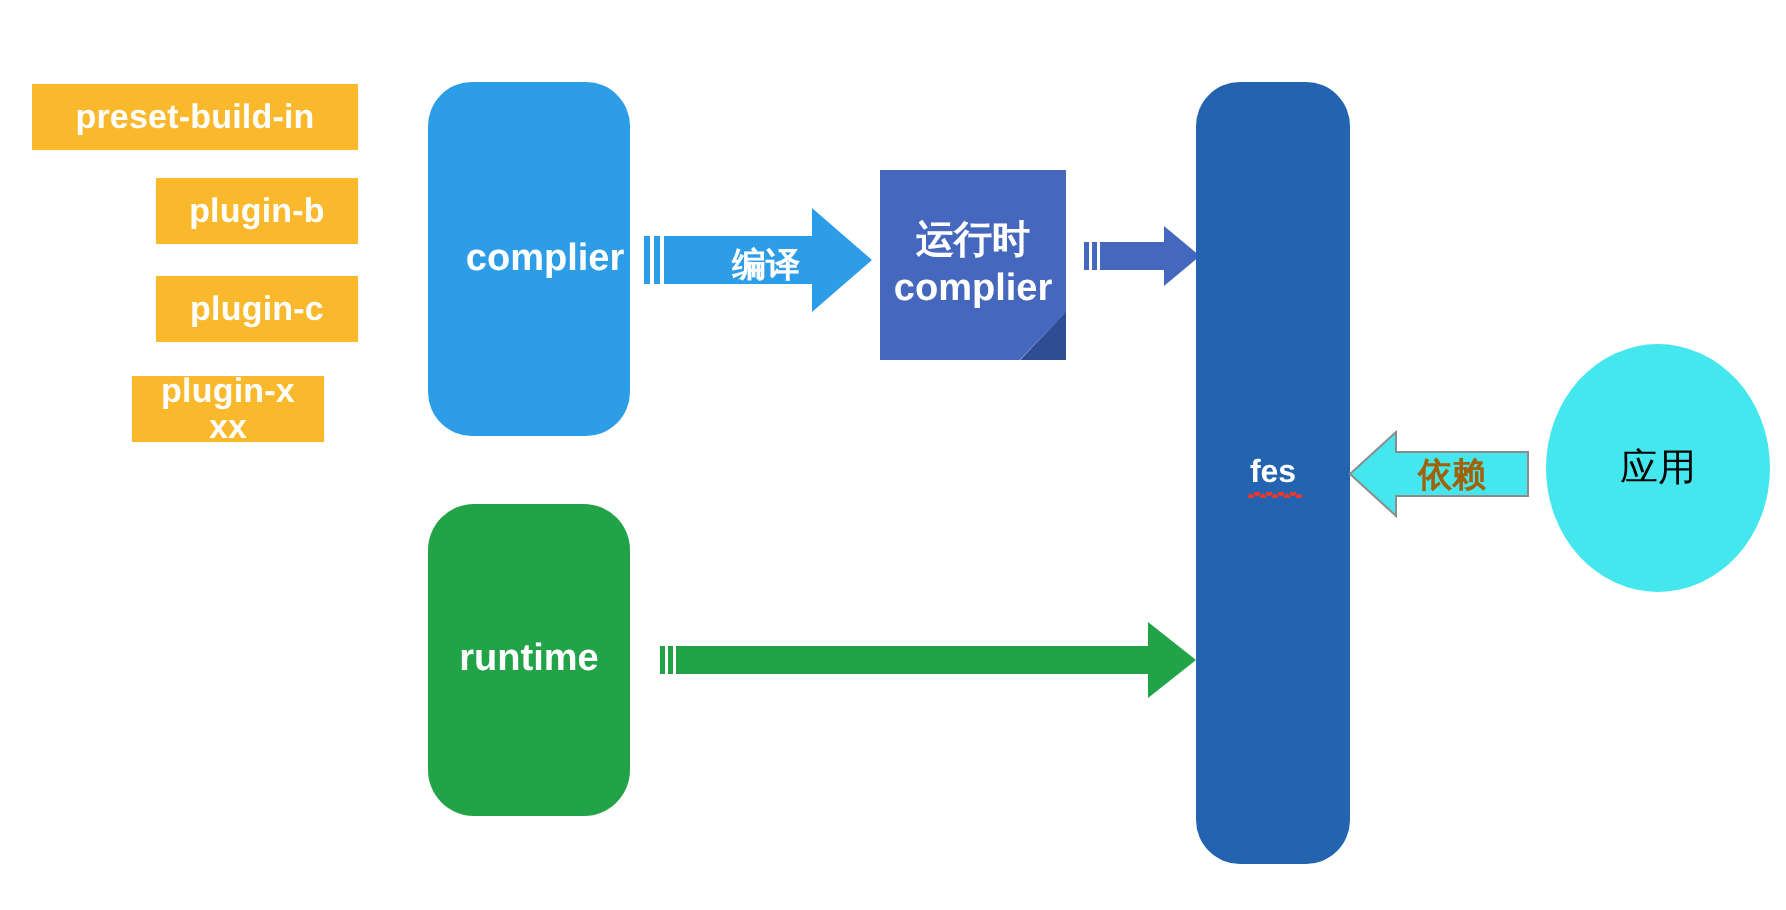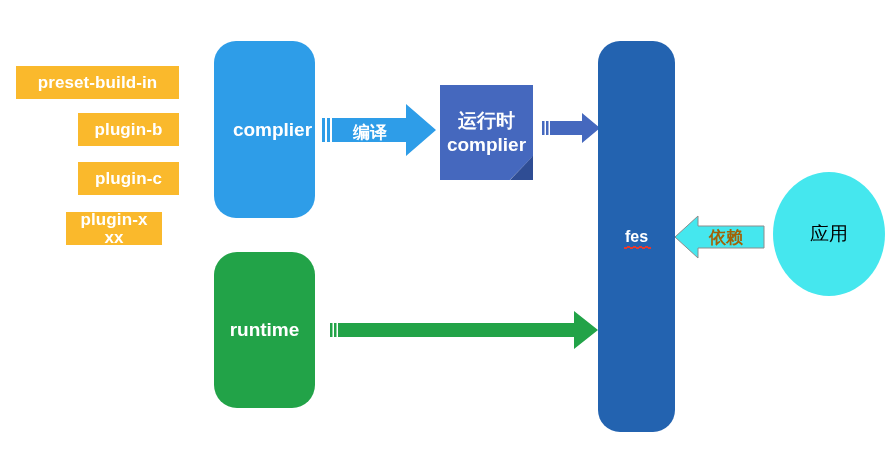--- a/index.html
+++ b/index.html
@@ -8,21 +8,20 @@
     font-family:"Liberation Sans","DejaVu Sans",sans-serif;
   }
   .canvas{position:absolute;inset:0;}
   .node{position:absolute;box-sizing:border-box;display:flex;align-items:center;justify-content:center;text-align:center;}
 
   
   .chip{
     background:#fab92c;border-radius:0;color:#ffffff;
     font-size:17px;font-weight:600;line-height:1.05;letter-spacing:.1px;
     padding:2px 6px;
-    margin-top:24px;
   }
   .chip.overflow{overflow:visible;}
 
   
   .roundbox{border-radius:22px;color:#ffffff;font-size:19px;font-weight:600;}
   .complier{background:#2e9de8;}
   .runtime{background:#22a348;border-radius:23px;}
   .fes{background:#2363b0;}
 
   .fes-label{
@@ -89,21 +88,21 @@
 
   <div class="node roundbox runtime" style="left:214px;top:252px;width:101px;height:156px;">
     <span>runtime</span>
   </div>
 
   <svg class="arrowsvg" style="left:322px;top:104px;" width="114" height="52" viewBox="0 0 114 52">
     <rect x="0" y="14" width="3" height="24" fill="#2e9de8"></rect>
     <rect x="5" y="14" width="3" height="24" fill="#2e9de8"></rect>
     <path d="M10 14 L84 14 L84 0 L114 26 L84 52 L84 38 L10 38 Z" fill="#2e9de8"></path>
   </svg>
-  <div class="arrowlabel label-white" style="left:340px;top:118px;width:60px;height:29px;">
+  <div class="arrowlabel label-white" style="left:340px;top:118px;width:60px;height:29px;justify-content:flex-end;">
     <span>编译</span>
   </div>
 
   <div class="node docbox" style="left:440px;top:85px;width:93px;height:95px;flex-direction:column;">
     <span>运行时</span>
     <span>complier</span>
   </div>
   <div class="docfold" style="left:510px;top:156px;width:23px;height:24px;"></div>
 
   <svg class="arrowsvg" style="left:542px;top:113px;" width="58" height="30" viewBox="0 0 58 30">

